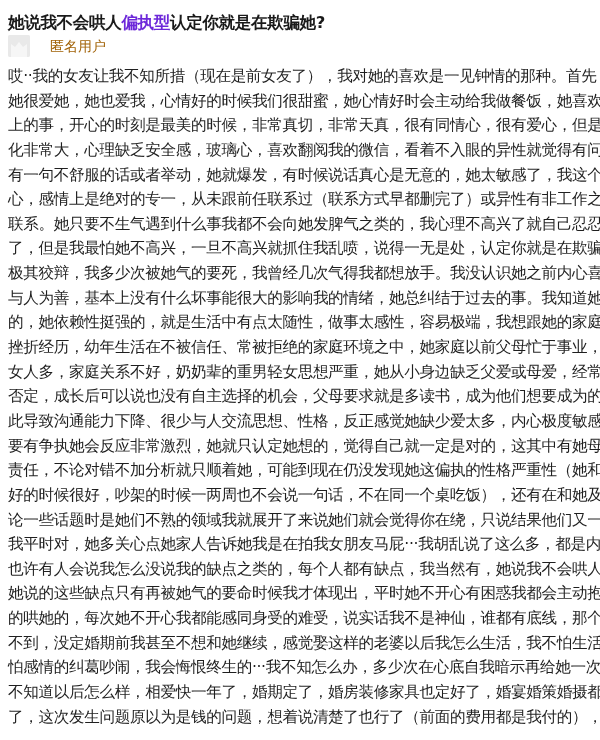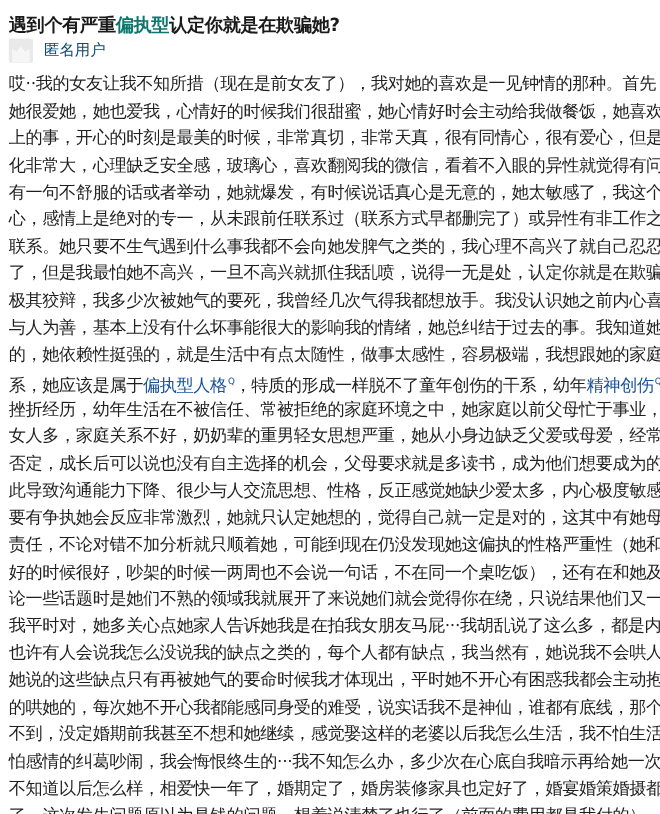--- a/index.html
+++ b/index.html
@@ -19,21 +19,21 @@
       position: absolute;
       left: 8px;
       top: 12px;
       font-size: 16.5px;
       font-weight: bold;
       line-height: 22px;
       white-space: nowrap;
       letter-spacing: -0.3px;
     }
     .question-title .hl {
-      color: #0f766e;
+      color: #6d28d9;
     }
     .author-row {
       position: absolute;
       left: 8px;
       top: 34px;
       height: 24px;
       display: flex;
       align-items: center;
     }
     .avatar {
@@ -42,23 +42,23 @@
       background: #ececec;
       border-radius: 2px;
       position: relative;
       overflow: hidden;
     }
     .avatar svg {
       position: absolute;
       left: 0; top: 0;
     }
     .author-name {
-      margin-left: 10px;
+      margin-left: 20px;
       font-size: 14px;
-      color: #0c4a6e;
+      color: #a16207;
       line-height: 22px;
     }
     .answer {
       position: absolute;
       left: 8px;
       top: 64px;
       width: 590px;
     }
     .line {
       font-size: 15.6px;
@@ -76,21 +76,21 @@
       font-size: 8px;
       vertical-align: super;
       color: #175199;
       margin-left: 1px;
     }
   </style>
 </head>
 <body>
 
 <div class="question-title">
-  <span>遇到个有严重</span><span class="hl">偏执型</span><span>认定你就是在欺骗她?</span>
+  <span>她说我不会哄人</span><span class="hl">偏执型</span><span>认定你就是在欺骗她?</span>
 </div>
 
 <div class="author-row">
   <div class="avatar">
     <svg width="22" height="22" viewBox="0 0 22 22">
       <rect x="0" y="0" width="22" height="22" fill="#e9e9e9"></rect>
       <path d="M3 22 L3 9 L7 12 L11 7 L15 12 L19 9 L19 22 Z" fill="#f6f6f6"></path>
     </svg>
   </div>
   <span class="author-name">匿名用户</span>
@@ -101,23 +101,20 @@
   <div class="line">她很爱她，她也爱我，心情好的时候我们很甜蜜，她心情好时会主动给我做餐饭，她喜欢分享工作</div>
   <div class="line">上的事，开心的时刻是最美的时候，非常真切，非常天真，很有同情心，很有爱心，但是她情绪变</div>
   <div class="line">化非常大，心理缺乏安全感，玻璃心，喜欢翻阅我的微信，看着不入眼的异性就觉得有问题，看着</div>
   <div class="line">有一句不舒服的话或者举动，她就爆发，有时候说话真心是无意的，她太敏感了，我这个人比较细</div>
   <div class="line">心，感情上是绝对的专一，从未跟前任联系过（联系方式早都删完了）或异性有非工作之外的沟通</div>
   <div class="line">联系。她只要不生气遇到什么事我都不会向她发脾气之类的，我心理不高兴了就自己忍忍，就过去</div>
   <div class="line">了，但是我最怕她不高兴，一旦不高兴就抓住我乱喷，说得一无是处，认定你就是在欺骗她，感觉</div>
   <div class="line">极其狡辩，我多少次被她气的要死，我曾经几次气得我都想放手。我没认识她之前内心喜欢平静，</div>
   <div class="line">与人为善，基本上没有什么坏事能很大的影响我的情绪，她总纠结于过去的事。我知道她是爱我</div>
   <div class="line">的，她依赖性挺强的，就是生活中有点太随性，做事太感性，容易极端，我想跟她的家庭环境有关</div>
-  <div class="line">
-    <span>系，她应该是属于</span><span class="link"><span>偏执型人格</span><span class="link-icon">Q</span></span><span>，特质的形成一样脱不了童年创伤的干系，幼年</span><span class="link"><span>精神创伤</span><span class="link-icon">Q</span></span>
-  </div>
   <div class="line">挫折经历，幼年生活在不被信任、常被拒绝的家庭环境之中，她家庭以前父母忙于事业，父亲身边</div>
   <div class="line">女人多，家庭关系不好，奶奶辈的重男轻女思想严重，她从小身边缺乏父爱或母爱，经常被指责和</div>
   <div class="line">否定，成长后可以说也没有自主选择的机会，父母要求就是多读书，成为他们想要成为的孩子。由</div>
   <div class="line">此导致沟通能力下降、很少与人交流思想、性格，反正感觉她缺少爱太多，内心极度敏感多疑，只</div>
   <div class="line">要有争执她会反应非常激烈，她就只认定她想的，觉得自己就一定是对的，这其中有她母亲很大的</div>
   <div class="line">责任，不论对错不加分析就只顺着她，可能到现在仍没发现她这偏执的性格严重性（她和父亲关系</div>
   <div class="line">好的时候很好，吵架的时候一两周也不会说一句话，不在同一个桌吃饭），还有在和她及她家人讨</div>
   <div class="line">论一些话题时是她们不熟的领域我就展开了来说她们就会觉得你在绕，只说结果他们又一头雾水，</div>
   <div class="line">我平时对，她多关心点她家人告诉她我是在拍我女朋友马屁···我胡乱说了这么多，都是内心感受，</div>
   <div class="line">也许有人会说我怎么没说我的缺点之类的，每个人都有缺点，我当然有，她说我不会哄人，倔强，</div>

